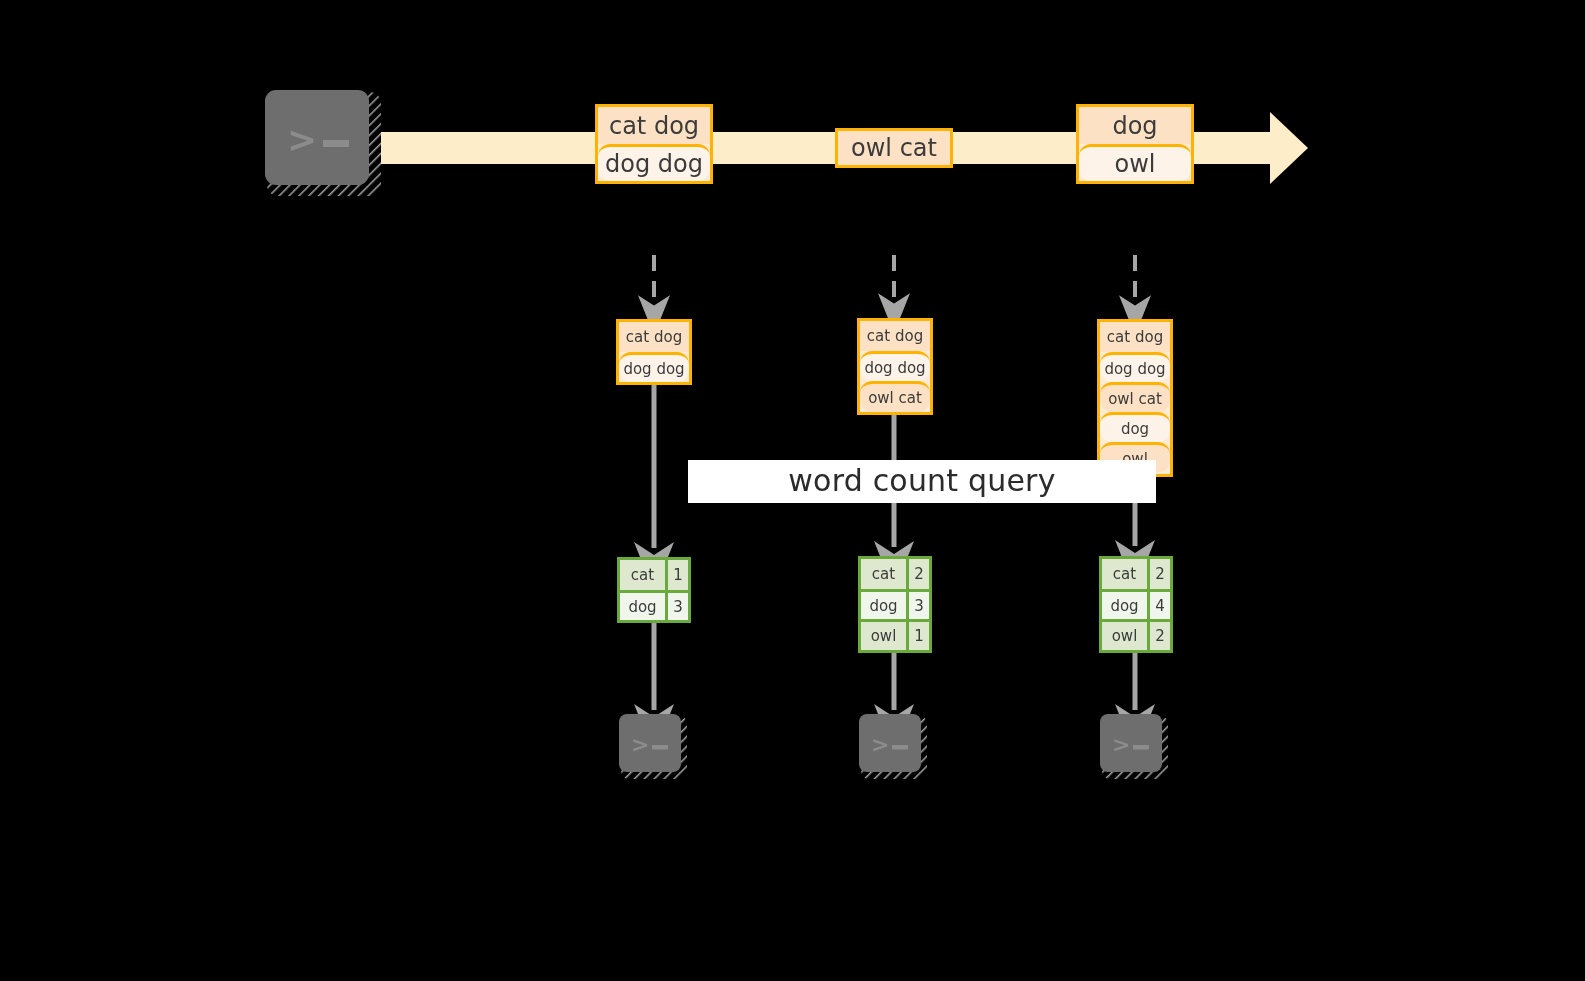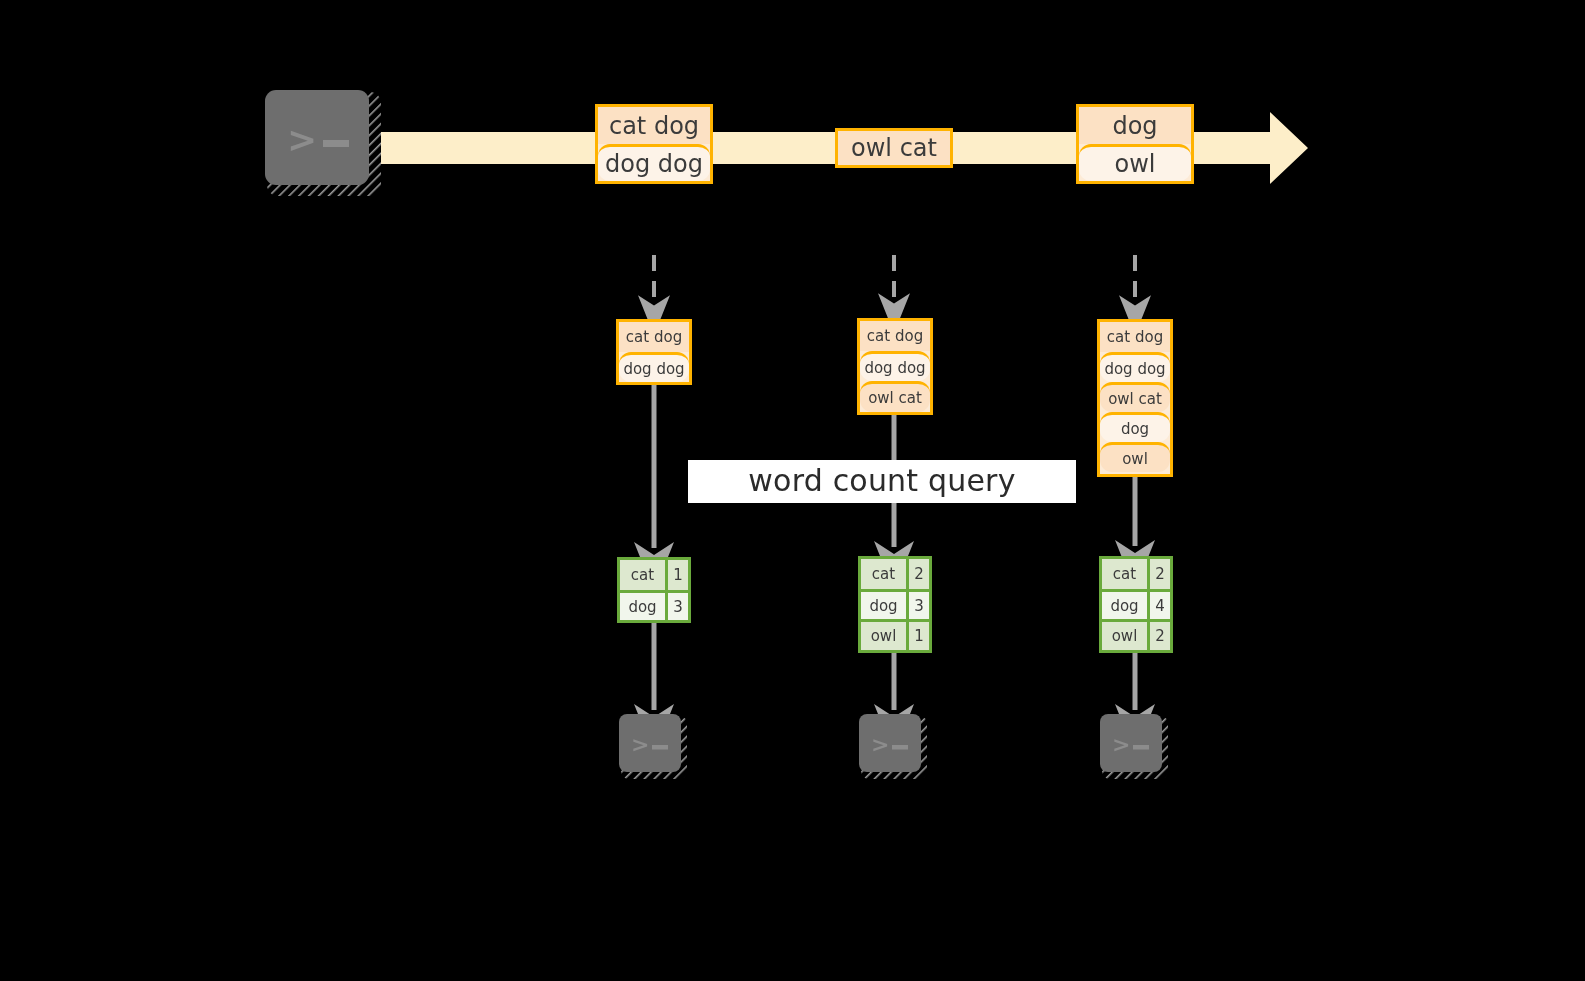--- a/index.html
+++ b/index.html
@@ -81,21 +81,21 @@
     border-left: 3px solid #6aaa3c;
   }
   .row.dark  .word, .row.dark  .count { background: #dde8cf; }
   .row.light .word, .row.light .count { background: #f1f6ec; }
 
   
   .query-band {
     position: absolute;
     left: 688px;
     top: 460px;
-    width: 388px;
+    width: 468px;
     height: 43px;
     background: #ffffff;
     display: flex;
     align-items: center;
     justify-content: center;
   }
   .query-band .label {
     font-size: 30px;
     color: #2b2b2b;
     letter-spacing: 0.2px;

